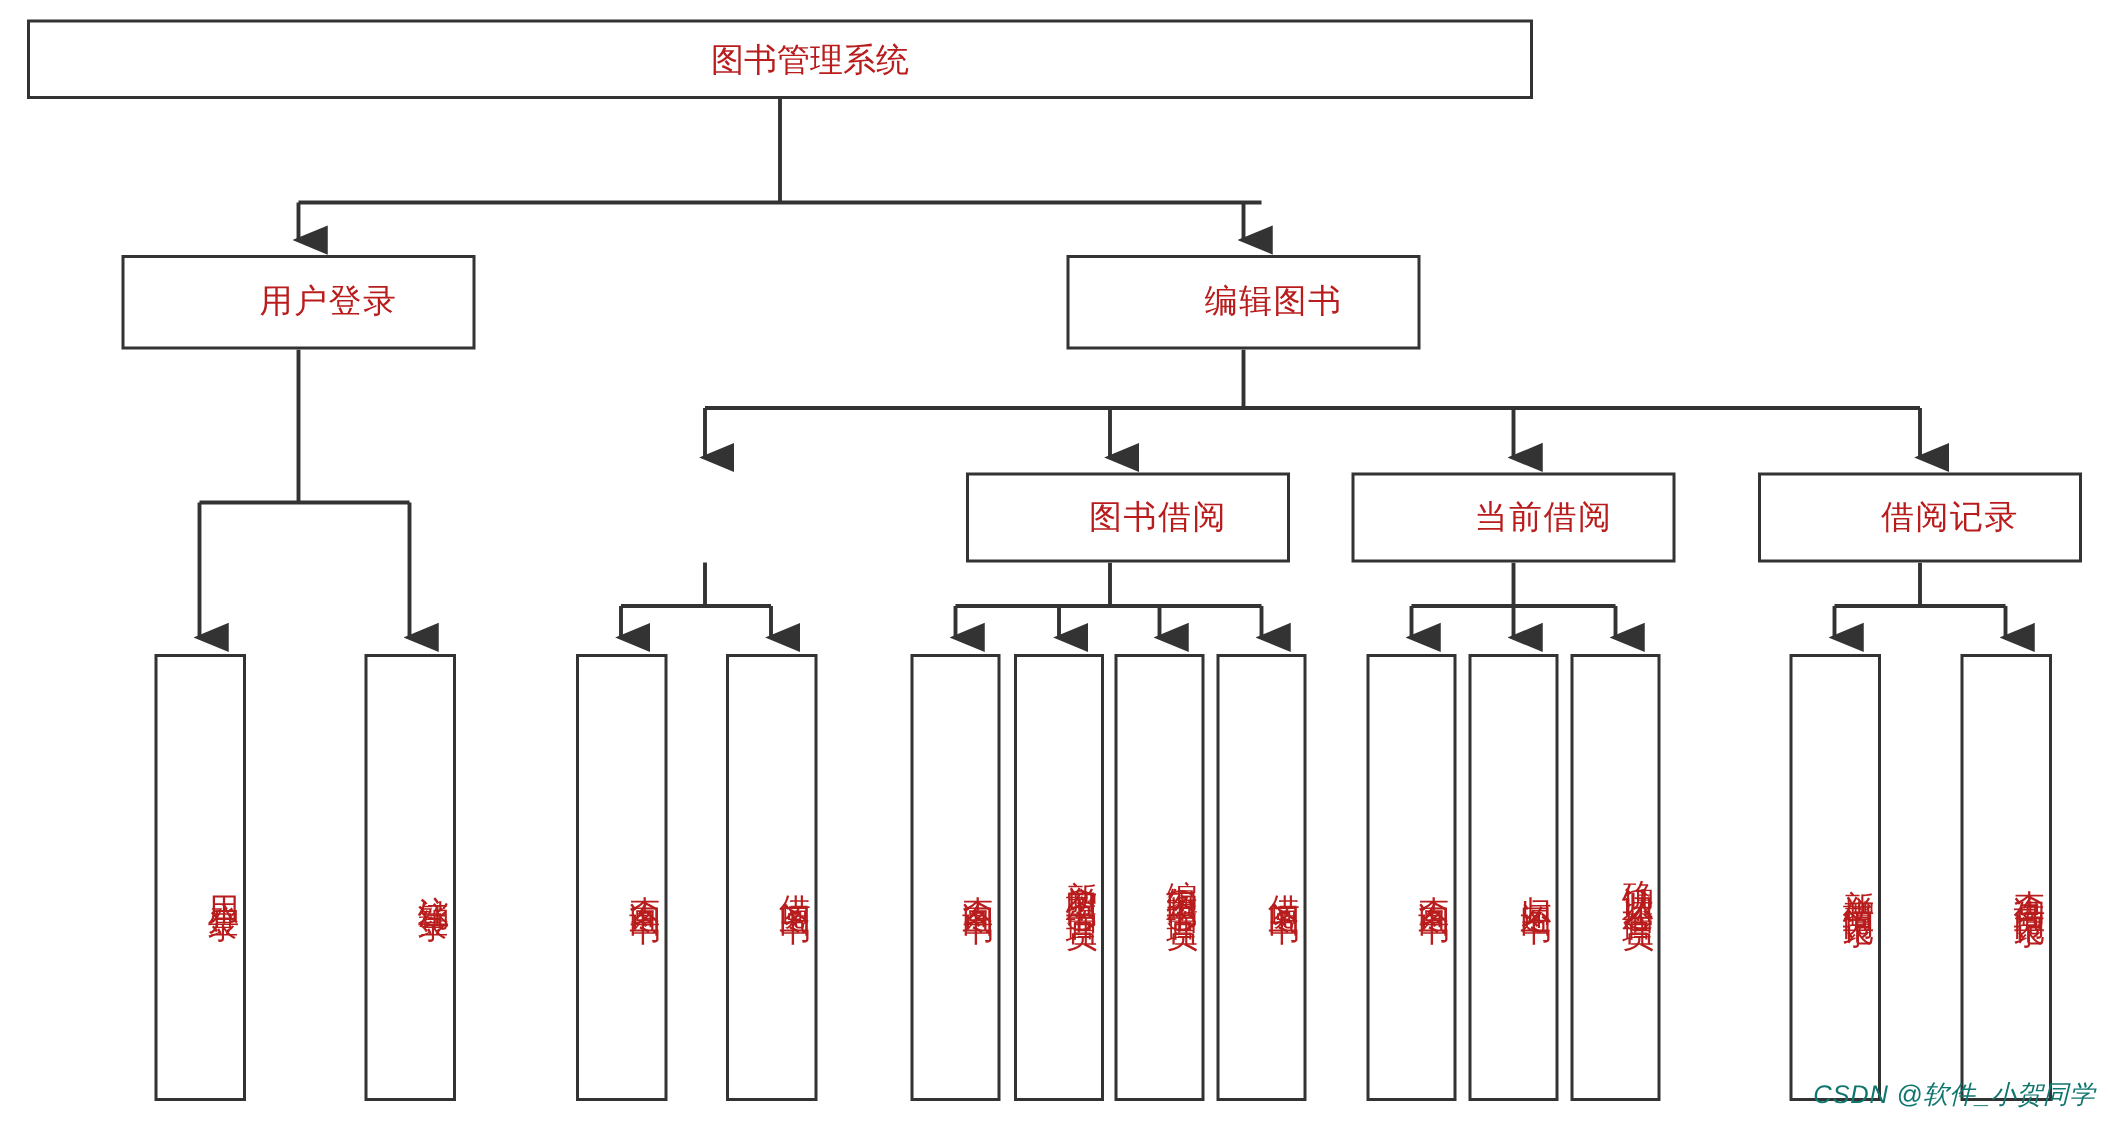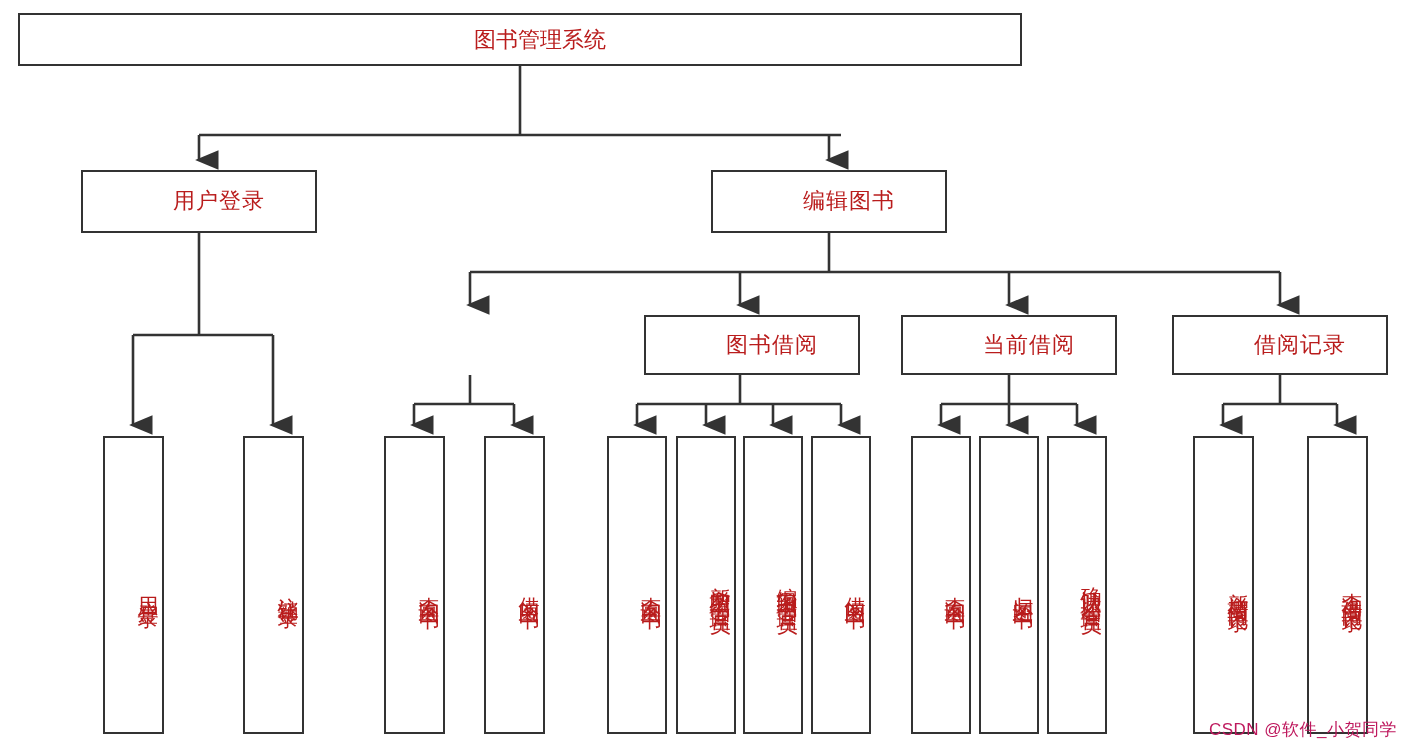--- a/index.html
+++ b/index.html
@@ -56,24 +56,25 @@
     white-space: nowrap;
   }
   .node-label {
     display: block;
   }
   .watermark {
     position: absolute;
     right: 8px;
     bottom: 6px;
     font-size: 17px;
-    color: #be185d;
+    color: #0f766e;
     letter-spacing: 0.5px;
     user-select: none;
     white-space: nowrap;
+    font-style: italic;
   }
 </style>
 </head>
 <body>
 
 <div id="canvas">
 
   <svg id="edges" viewBox="0 0 1405 747">
     <defs>
       <marker id="arrow" viewBox="0 0 12 12" refX="6" refY="10" markerWidth="9" markerHeight="9" orient="auto-start-reverse">

